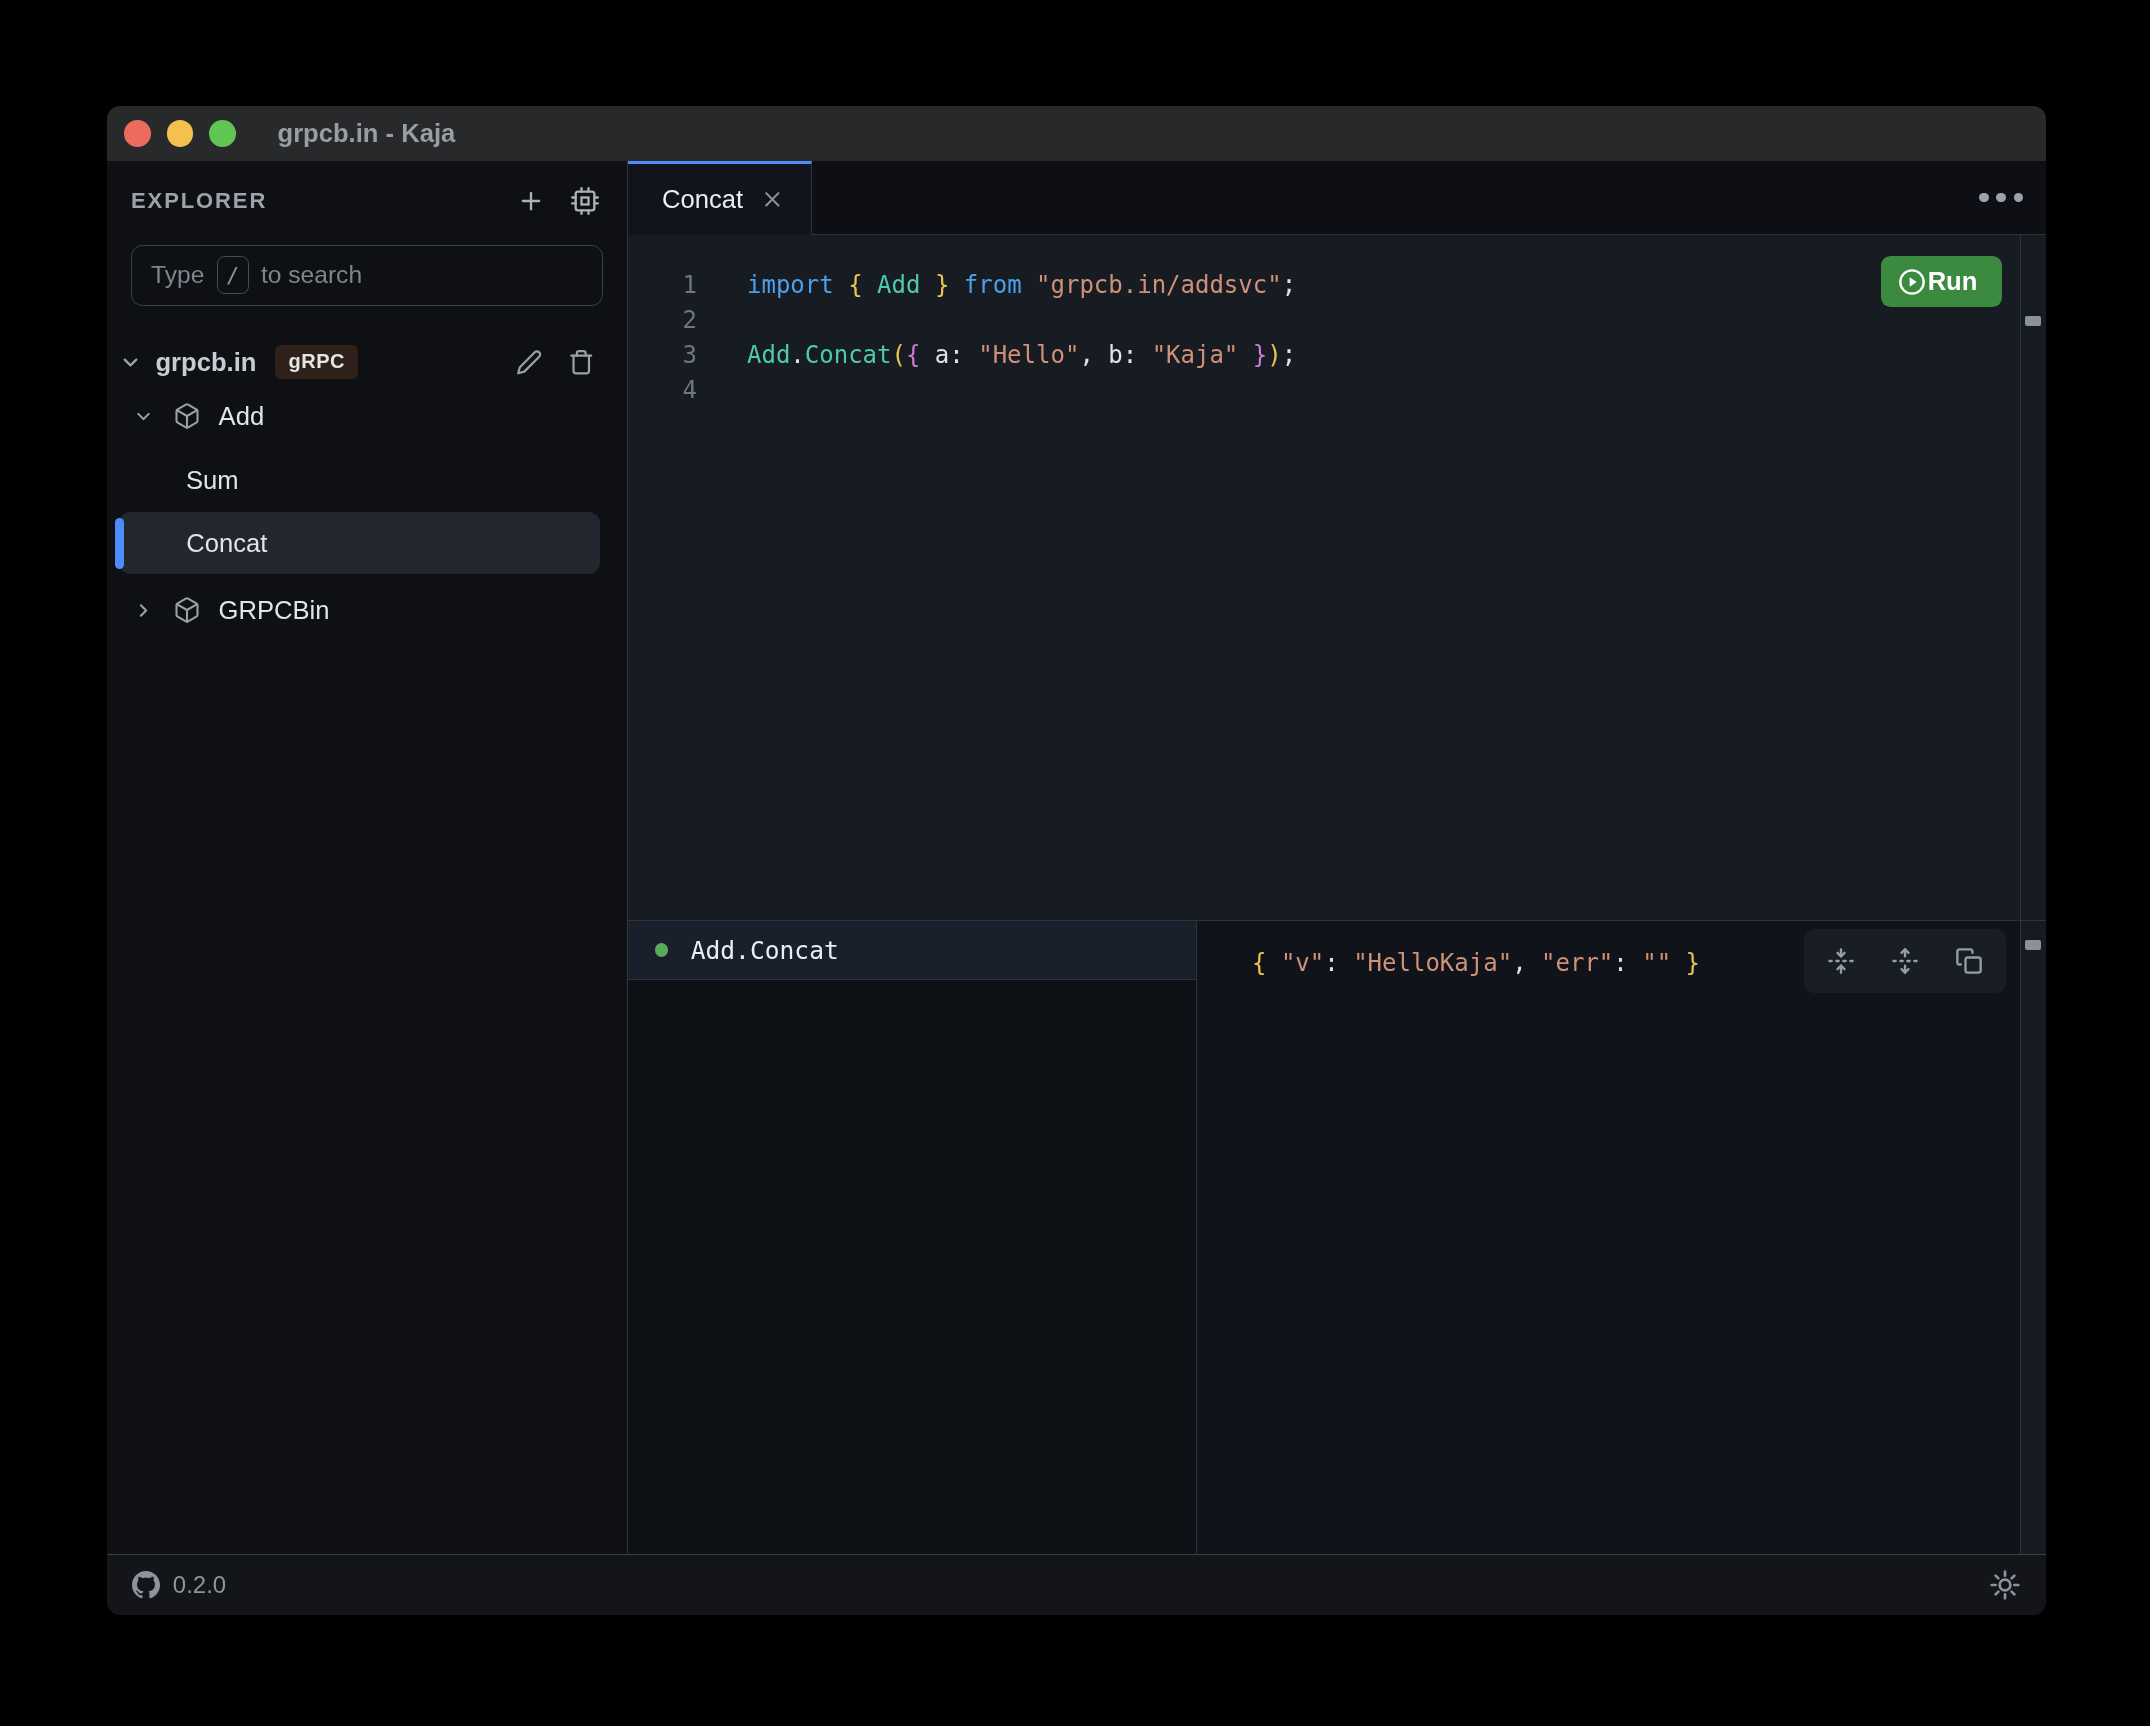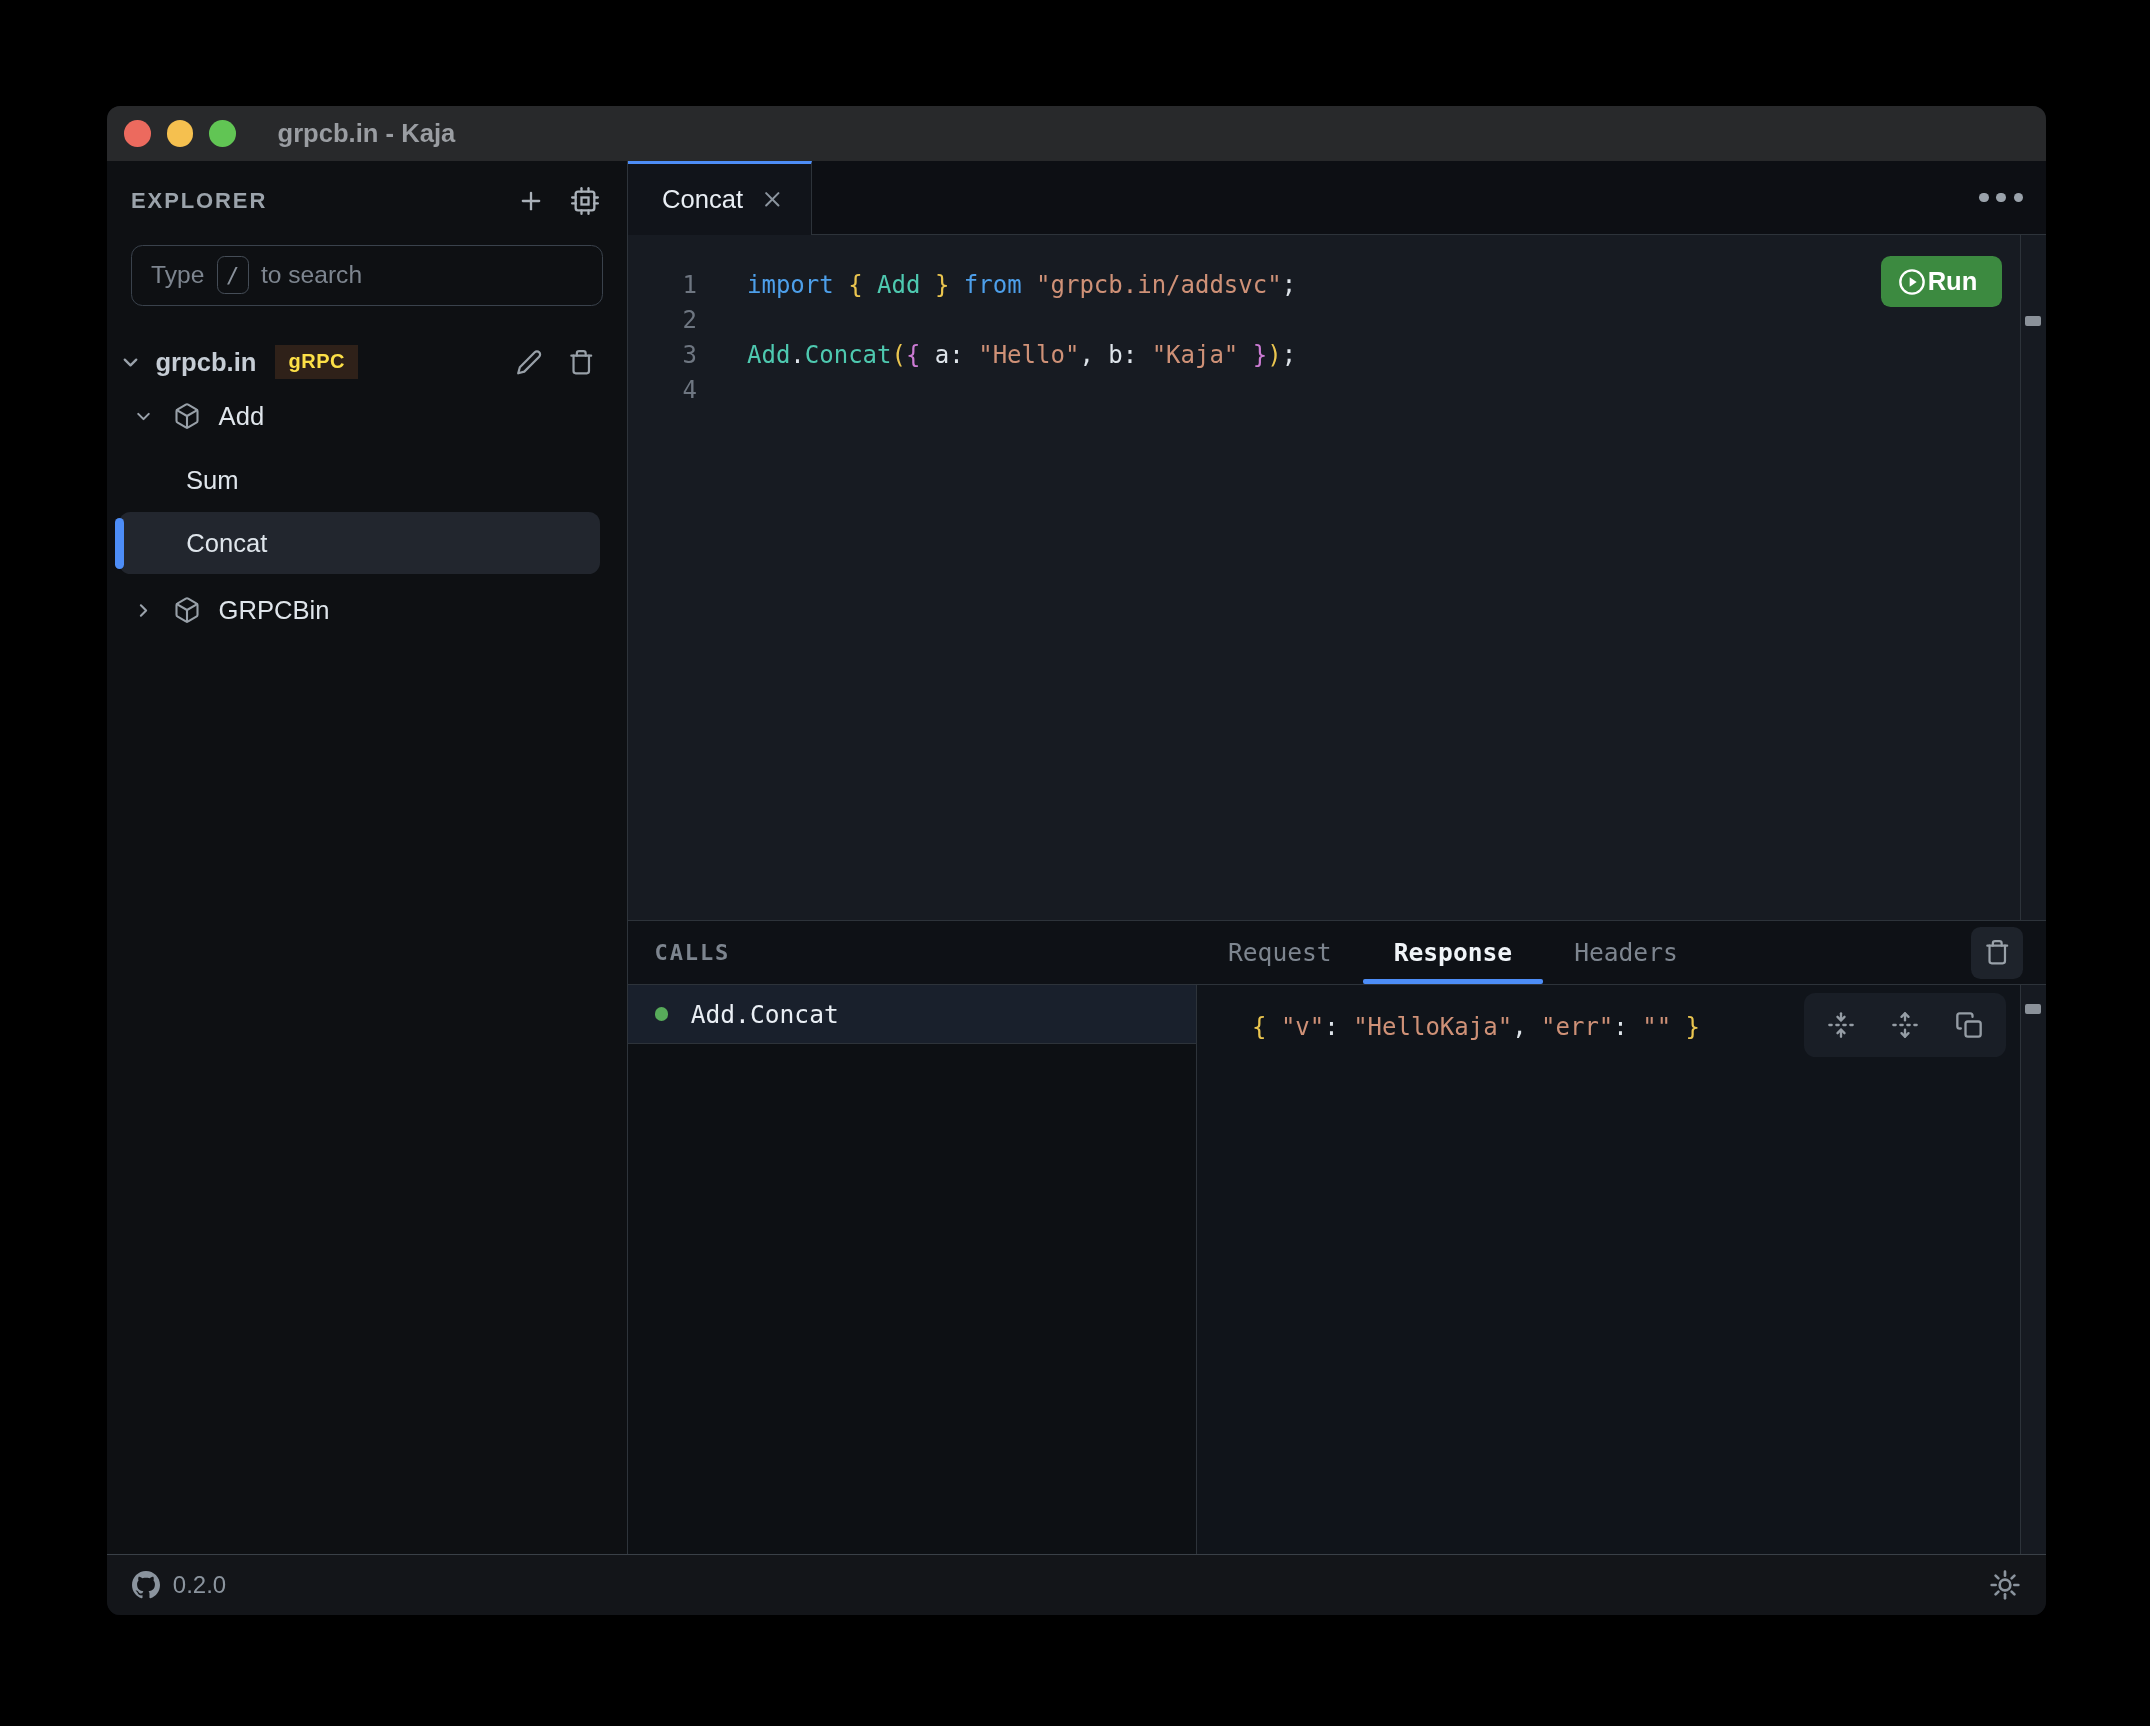--- a/index.html
+++ b/index.html
@@ -33,22 +33,22 @@
                 display:flex; align-items:center; justify-content:center;
                 font-family:"DejaVu Sans Mono", monospace; font-size:22px; color:#8a929c; }
 
   .tree { margin-top:30px; display:flex; flex-direction:column; }
   .trow { display:flex; align-items:center; color:#dfe5eb; font-size:25.6px; cursor:pointer; }
   .chev { color:#9aa2ab; display:flex; }
   .cube { color:#98a0a8; display:flex; }
 
   .trow-project { height:53px; padding:0 33px 0 12.3px; gap:13.2px; }
   .project-name { font-weight:bold; color:#c6cdd5; }
-  .badge { margin-left:5.7px; background:rgba(240,136,62,.15); color:#fde047; font-size:20px;
-           font-weight:bold; padding:4.7px 13.2px 5.7px; border-radius:0; letter-spacing:0.5px; }
+  .badge { margin-left:5.7px; background:rgba(240,136,62,.15); color:#e5e5e5; font-size:20px;
+           font-weight:bold; padding:4.7px 13.2px 5.7px; border-radius:6px; letter-spacing:0.5px; }
   .row-actions { margin-left:auto; display:flex; gap:24.6px; color:#98a0a8; }
   .row-actions .ibtn { display:flex; cursor:pointer; }
 
   .trow-service { height:55px; padding-left:25.6px; }
   .trow-service .cube { margin-left:19px; }
   .trow-service .svc-label { margin-left:18px; }
   .trow-service.h64 { height:61px; }
   .mt8 { margin-top:7.6px; } .mt4 { margin-top:3.8px; } .mt2 { margin-top:1.9px; }
 
   .trow-method { height:59px; padding-left:79px; }
@@ -281,42 +281,20 @@
                 <polygon points="10 8 16 12 10 16" fill="currentColor" stroke="none"></polygon>
               </svg>
             <span>Run</span>
           </button>
           <div class="vscroll">
               <div class="thumb"></div>
             </div>
         </div>
 
         <div class="calls">
-          <div class="calls-head">
-            <div class="calls-title-area">
-              <span class="calls-title">CALLS</span>
-            </div>
-            <div class="ctabs">
-              <div class="ctab">
-                  <span>Request</span>
-                </div>
-              <div class="ctab active">
-                  <span>Response</span>
-                </div>
-              <div class="ctab">
-                  <span>Headers</span>
-                </div>
-            </div>
-            <div class="trash-btn">
-              <svg width="26.5" height="26.5" viewBox="0 0 24 24" fill="none" stroke="currentColor" stroke-width="2" stroke-linecap="round" stroke-linejoin="round">
-                  <polyline points="3 6 5 6 21 6"></polyline>
-                  <path d="M19 6v14a2 2 0 0 1-2 2H7a2 2 0 0 1-2-2V6m3 0V4a2 2 0 0 1 2-2h4a2 2 0 0 1 2 2v2"></path>
-                </svg>
-            </div>
-          </div>
 
           <div class="calls-body">
             <div class="calls-list">
               <div class="call-row">
                 <span class="call-dot"></span>
                 <span>Add.Concat</span>
               </div>
             </div>
 
             <div class="response">

